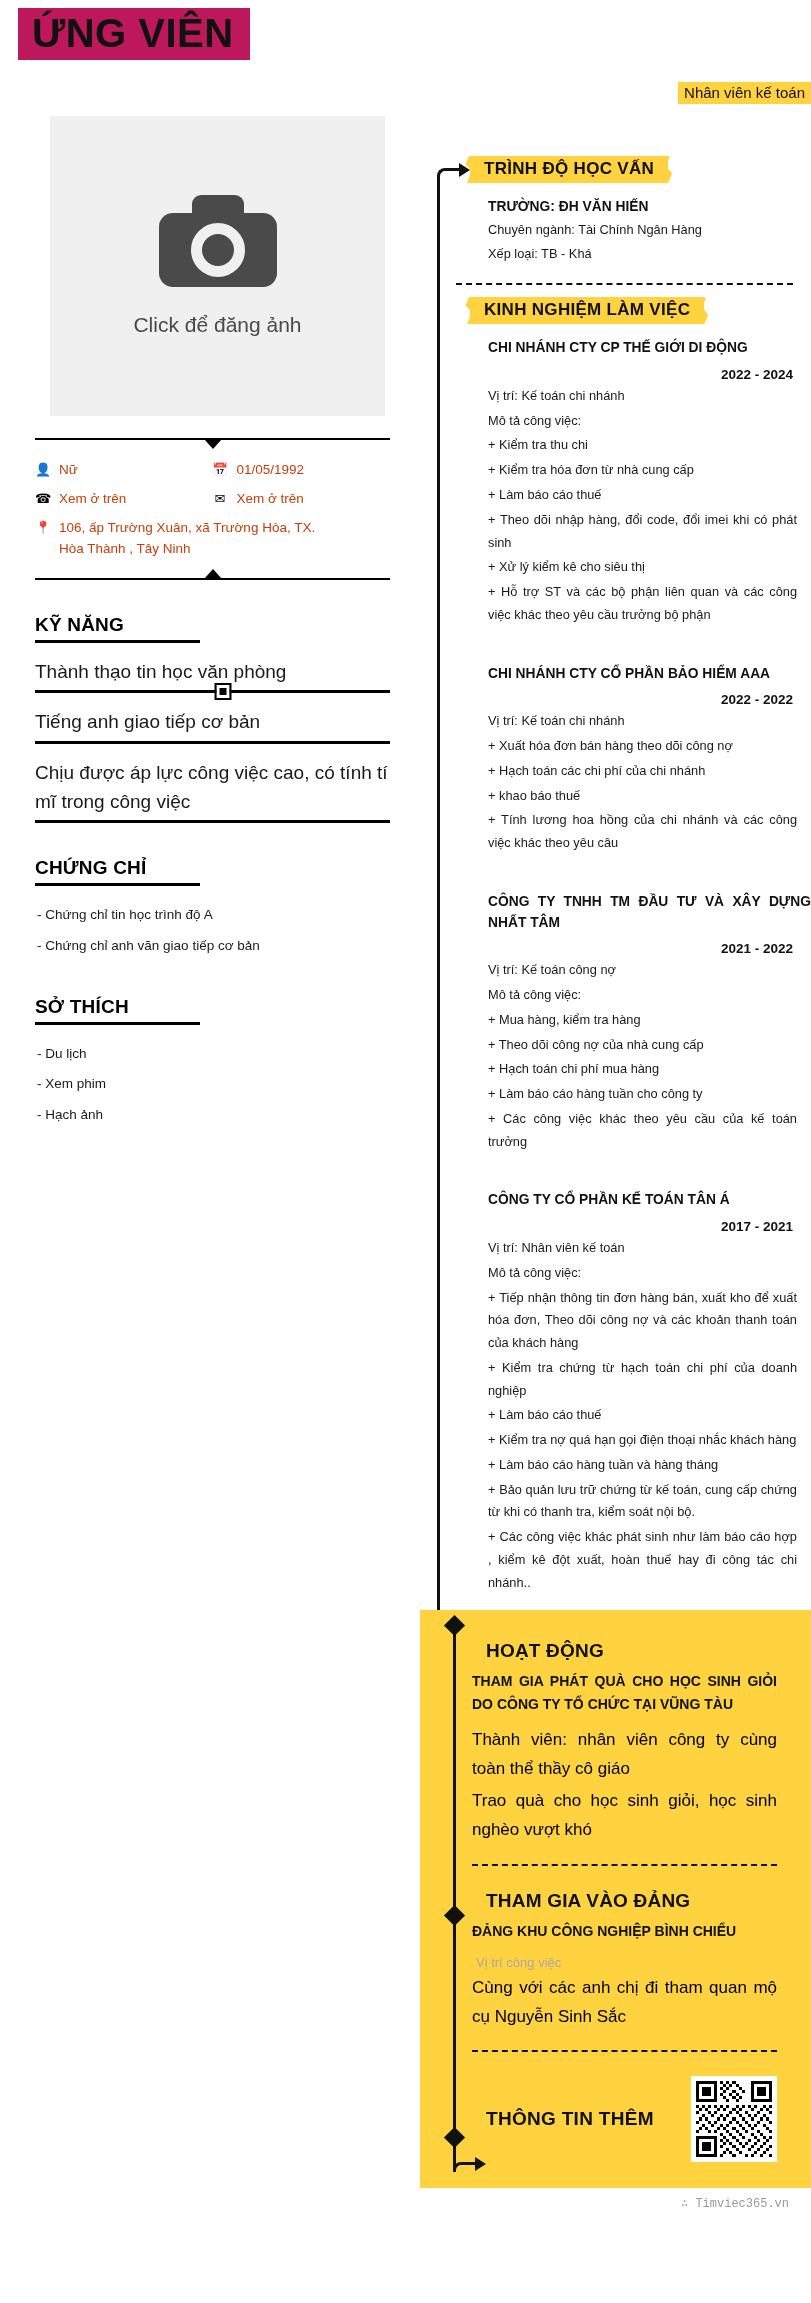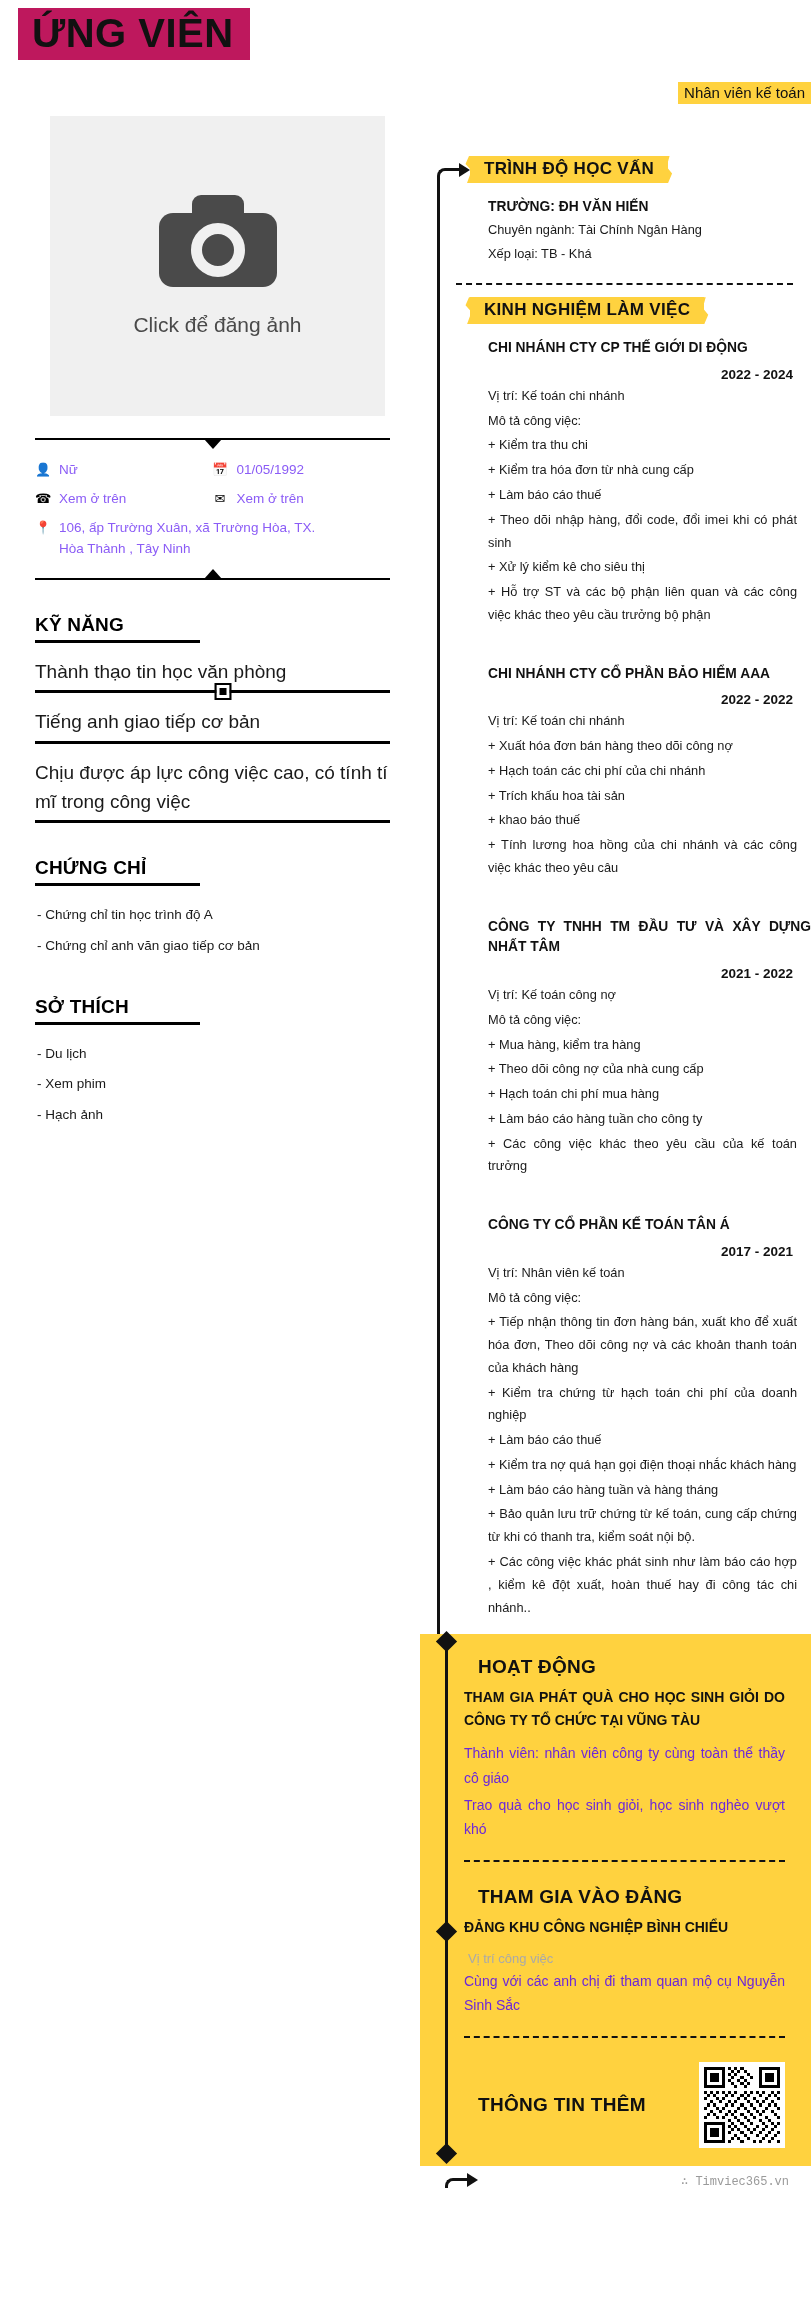--- a/index.html
+++ b/index.html
@@ -107,21 +107,21 @@
     padding: 16px 0 14px 0;
     font-size: 13.5px; line-height: 1.55;
   }
   .c-item { display: flex; align-items: flex-start; gap: 9px; padding: 4px 0; }
   .c-item.half { width: 50%; }
   .c-item.full { width: 100%; }
   .c-ico {
     width: 15px; flex: 0 0 15px; text-align: center;
     color: #000; font-size: 13px; line-height: 1.5;
   }
-  .c-txt { color: #8b5cf6; }
+  .c-txt { color: #c2410c; }
 
   
   .objective {
     background: #000; color: #fff;
     margin: 0 30px 0 35px;
     padding: 14px 18px 18px 18px;
   }
   .objective h2 {
     margin: 0 0 3px 0;
     font-size: 18px; font-weight: bold; letter-spacing: .2px;
@@ -225,34 +225,34 @@
 
   .dashed {
     border-top: 2px dashed #111;
     margin: 16px 18px 12px 0;
     height: 0;
   }
 
   
   .ypanel {
     background: #ffd23f;
-    padding: 8px;
+    padding: 16px;
   }
   .ypanel .tl { padding-left: 36px; }
   .ybox { padding: 14px 18px 10px 0; }
   .y-h1 {
     font-size: 19px; font-weight: bold; color: #111; letter-spacing: .2px;
     padding-left: 14px; margin-bottom: 8px;
   }
   .y-h2 {
     font-size: 14px; font-weight: bold; color: #111;
     line-height: 1.65; text-align: justify; margin-bottom: 9px;
   }
   .y-p {
-    font-size: 14px; line-height: 1.72; color: #6d28d9;
+    font-size: 17px; line-height: 1.72; color: #000000;
     text-align: justify; margin-bottom: 3px;
   }
   .y-muted { font-size: 13px; color: #a9a9a9; padding: 3px 0 3px 4px; }
   .dashed-y { border-top: 2px dashed #111; margin: 6px 18px 10px 0; height: 0; }
 
   .qr-row { display: flex; align-items: center; justify-content: space-between; padding-right: 18px; }
   .qr-title { font-size: 19px; font-weight: bold; color: #111; letter-spacing: .3px; padding-left: 14px; }
   .qr { width: 86px; height: 86px; background: #fff; padding: 5px; }
   .qr svg { display: block; }
 
@@ -409,21 +409,20 @@
           <div class="gap-lg"></div>
 
           
           <div class="ent">
             <div class="ent-title">CHI NHÁNH CTY CỔ PHẦN BẢO HIỂM AAA</div>
             <div class="ent-date">2022 - 2022</div>
             <div class="ent-body">
               <div class="ln">Vị trí: Kế toán chi nhánh</div>
               <div class="ln">+ Xuất hóa đơn bán hàng theo dõi công nợ</div>
               <div class="ln">+ Hạch toán các chi phí của chi nhánh</div>
-              <div class="ln">+ Trích khấu hoa tài sản</div>
               <div class="ln">+ khao báo thuế</div>
               <div class="ln j">+ Tính lương hoa hồng của chi nhánh và các công việc khác theo yêu câu</div>
             </div>
           </div>
 
           <div class="gap-lg"></div>
 
           
           <div class="ent">
             <div class="ent-title">CÔNG TY TNHH TM ĐẦU TƯ VÀ XÂY DỰNG NHẤT TÂM</div>

